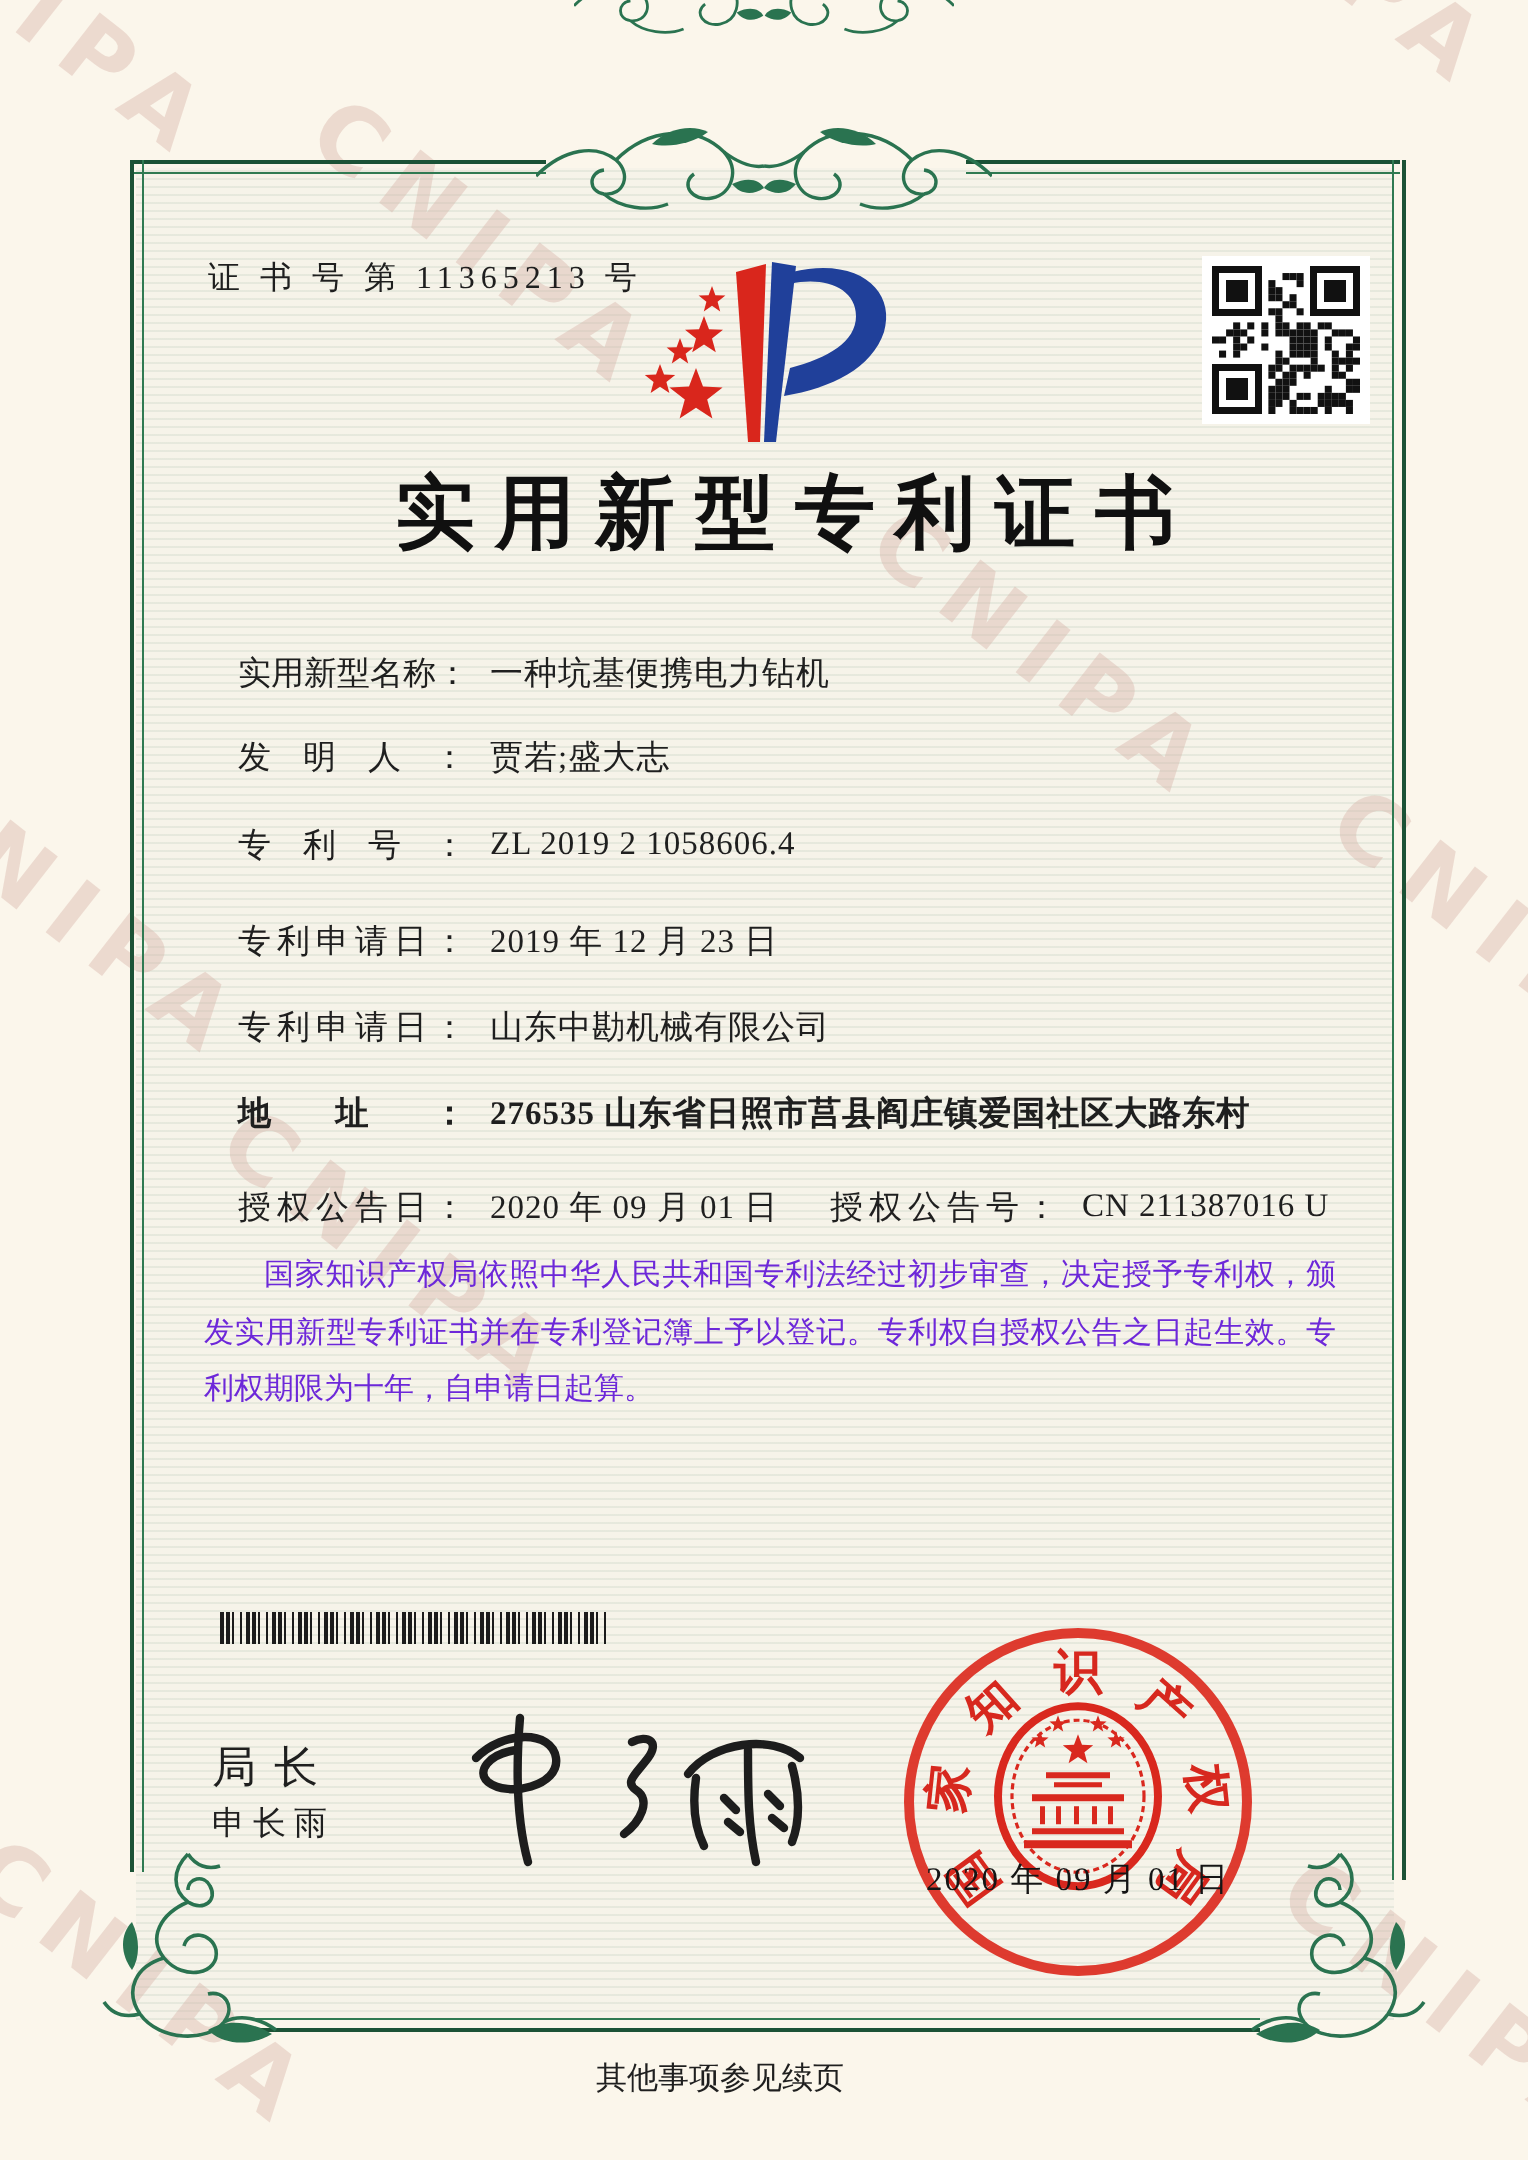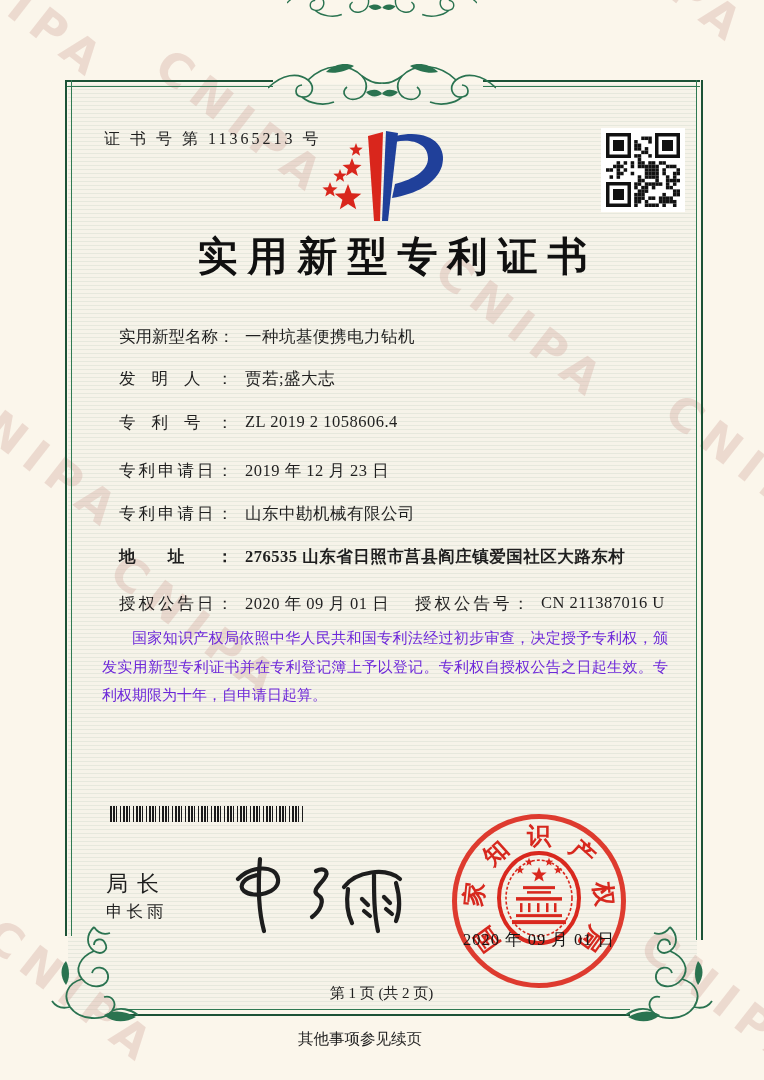--- a/index.html
+++ b/index.html
@@ -356,16 +356,15 @@
         <rect x="41" y="53" width="2.5" height="9"></rect>
           <rect x="50" y="53" width="2.5" height="9"></rect>
         <rect x="58" y="53" width="2.5" height="9"></rect>
         <rect x="20" y="64" width="46" height="3"></rect>
         <rect x="16" y="70" width="54" height="4"></rect>
       </g>
     </svg>
   </div>
   <div class="seal-date">2020 年 09 月 01 日</div>
 
-  <div class="page-info">第 1 页 (共 2 页)</div>
   <div class="continuation">其他事项参见续页</div>
 
 </div>
 
 </body></html>

